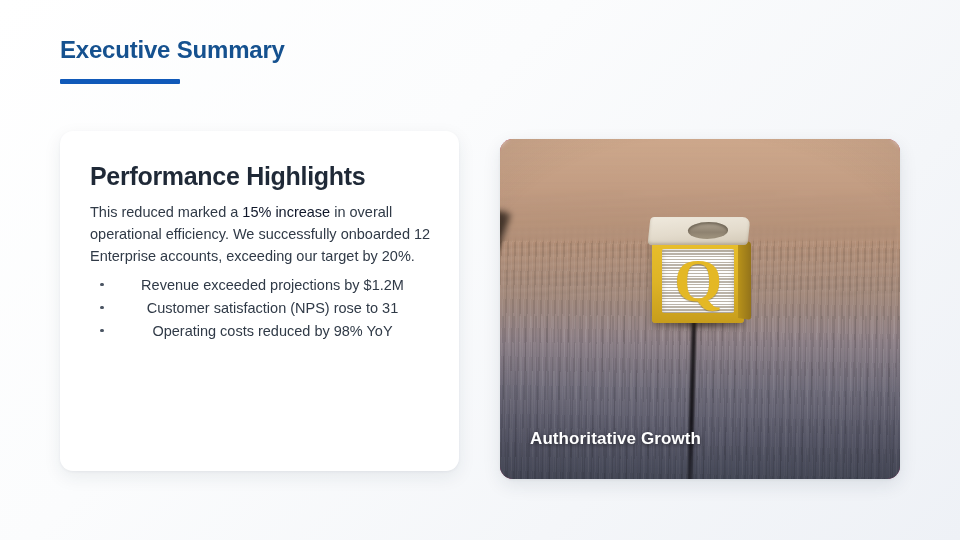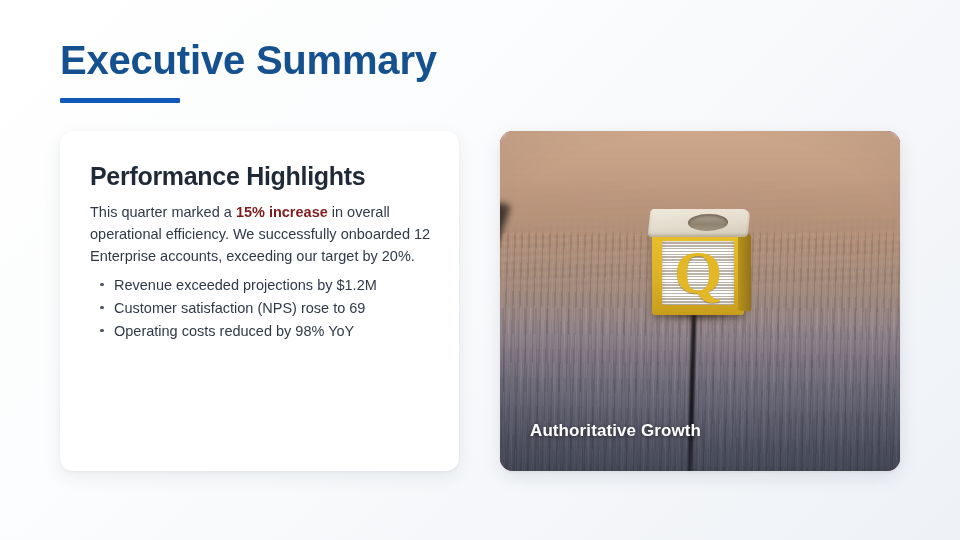--- a/index.html
+++ b/index.html
@@ -17,21 +17,21 @@
     position:relative;
     -webkit-font-smoothing:antialiased;
   }
 
   
   .slide-title-block {
     position:absolute;
     left:60px; top:36px;
   }
   .slide-title {
-    font-size:40px;
+    font-size:24px;
     font-weight:bold;
     color:#15518f;
     letter-spacing:-0.2px;
     line-height:1.2;
     white-space:nowrap;
   }
   .title-underline {
     margin-top:14px;
     width:120px; height:5px;
     background:#1059b9;
@@ -61,46 +61,47 @@
     color:#1f2937;
     letter-spacing:-0.3px;
     line-height:1.22;
     margin-bottom:9px;
   }
   .card-body {
     font-size:14.5px;
     color:#303a47;
     line-height:1.52;
   }
-  .card-body b { font-weight:bold; color:#7f1d1d; }
+  .card-body b { font-weight:normal; color:#0f172a; }
 
   .bullet-list {
     margin-top:7px;
     list-style:none;
   }
   .bullet-list li {
     position:relative;
     padding-left:24px;
     font-size:14.5px;
     color:#303a47;
     line-height:1.6;
+    text-align:center;
   }
   .bullet-list li::before {
     content:"";
     position:absolute;
     left:10px; top:9px;
     width:3.5px; height:3.5px;
     border-radius:50%;
     background:#4b5563;
   }
 
   
   .image-card {
     position:absolute;
-    left:440px; top:0;
+    left:440px; top:8px;
     width:400px; height:340px;
     border-radius:13px;
     overflow:hidden;
     box-shadow:0 6px 18px rgba(31,45,70,0.10), 0 1px 3px rgba(31,45,70,0.06);
     background:#be185d;
   }
   .photo {
     position:absolute; inset:0;
     overflow:hidden;
   }
@@ -271,25 +272,25 @@
 <div class="slide-title-block">
   <div class="slide-title">Executive Summary</div>
   <div class="title-underline"></div>
 </div>
 
 <div class="cards">
 
   <div class="text-card">
     <div class="card-heading">Performance Highlights</div>
 
-    <p class="card-body"><span>This quarter marked a </span><b>15% increase</b><span> in overall operational efficiency. We successfully onboarded 12 Enterprise accounts, exceeding our target by 20%.</span></p>
+    <p class="card-body"><span>This reduced marked a </span><b>15% increase</b><span> in overall operational efficiency. We successfully onboarded 12 Enterprise accounts, exceeding our target by 20%.</span></p>
 
     <ul class="bullet-list">
       <li>Revenue exceeded projections by $1.2M</li>
-      <li>Customer satisfaction (NPS) rose to 69</li>
+      <li>Customer satisfaction (NPS) rose to 31</li>
       <li>Operating costs reduced by 98% YoY</li>
     </ul>
   </div>
 
   <div class="image-card">
     <div class="photo">
       <div class="deck-base"></div>
       <div class="grain-h"></div>
 
       <div class="gap-left-mid"></div>

